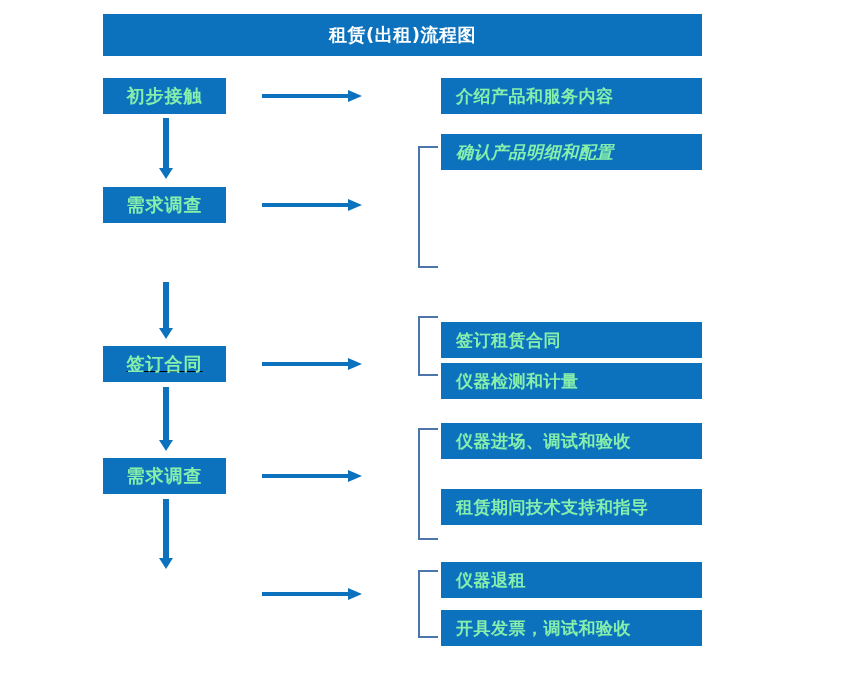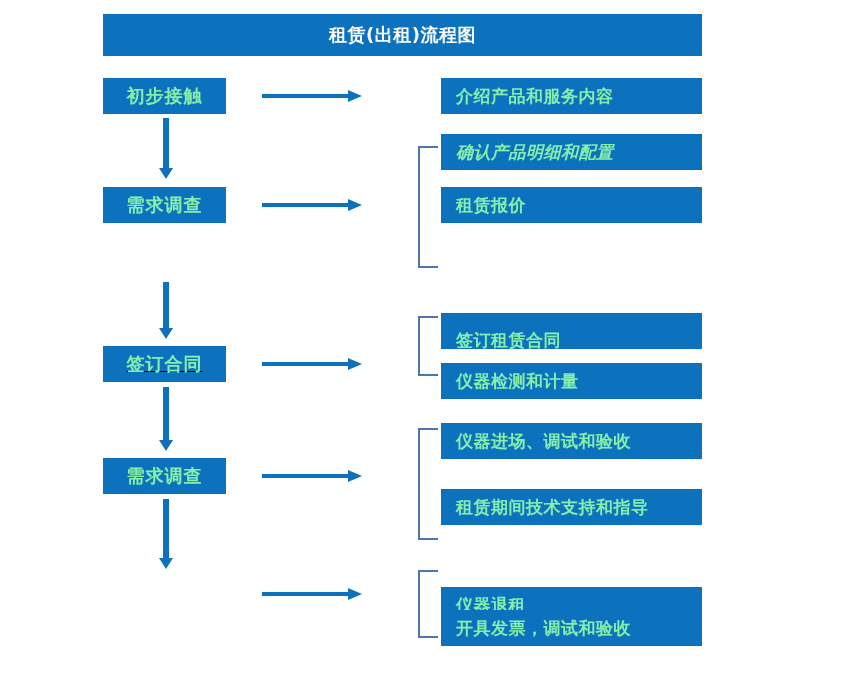--- a/index.html
+++ b/index.html
@@ -204,35 +204,32 @@
   <div class="group-bracket" style="top:316px; height:60px;"></div>
   <div class="group-bracket" style="top:428px; height:112px;"></div>
   <div class="group-bracket" style="top:570px; height:68px;"></div>
 
   <div class="detail-box" style="top:78px;">
     <span class="detail-label">介绍产品和服务内容</span>
   </div>
   <div class="detail-box" style="top:134px;font-style:italic;">
     <span class="detail-label">确认产品明细和配置</span>
   </div>
-  <div class="detail-box" style="top:187px;">
-    <span class="detail-label">租赁报价</span>
-  </div>
-  <div class="detail-box" style="top:313px;align-items:flex-end;">
+  <div class="detail-box" style="top:322px;">
     <span class="detail-label">签订租赁合同</span>
   </div>
   <div class="detail-box" style="top:363px;">
     <span class="detail-label">仪器检测和计量</span>
   </div>
   <div class="detail-box" style="top:423px;">
     <span class="detail-label">仪器进场、调试和验收</span>
   </div>
   <div class="detail-box" style="top:489px;">
     <span class="detail-label">租赁期间技术支持和指导</span>
   </div>
-  <div class="detail-box" style="top:562px;margin-top:25px;">
+  <div class="detail-box" style="top:562px;">
     <span class="detail-label">仪器退租</span>
   </div>
   <div class="detail-box" style="top:610px;">
     <span class="detail-label">开具发票，调试和验收</span>
   </div>
 
 </div>
 
 </body></html>

